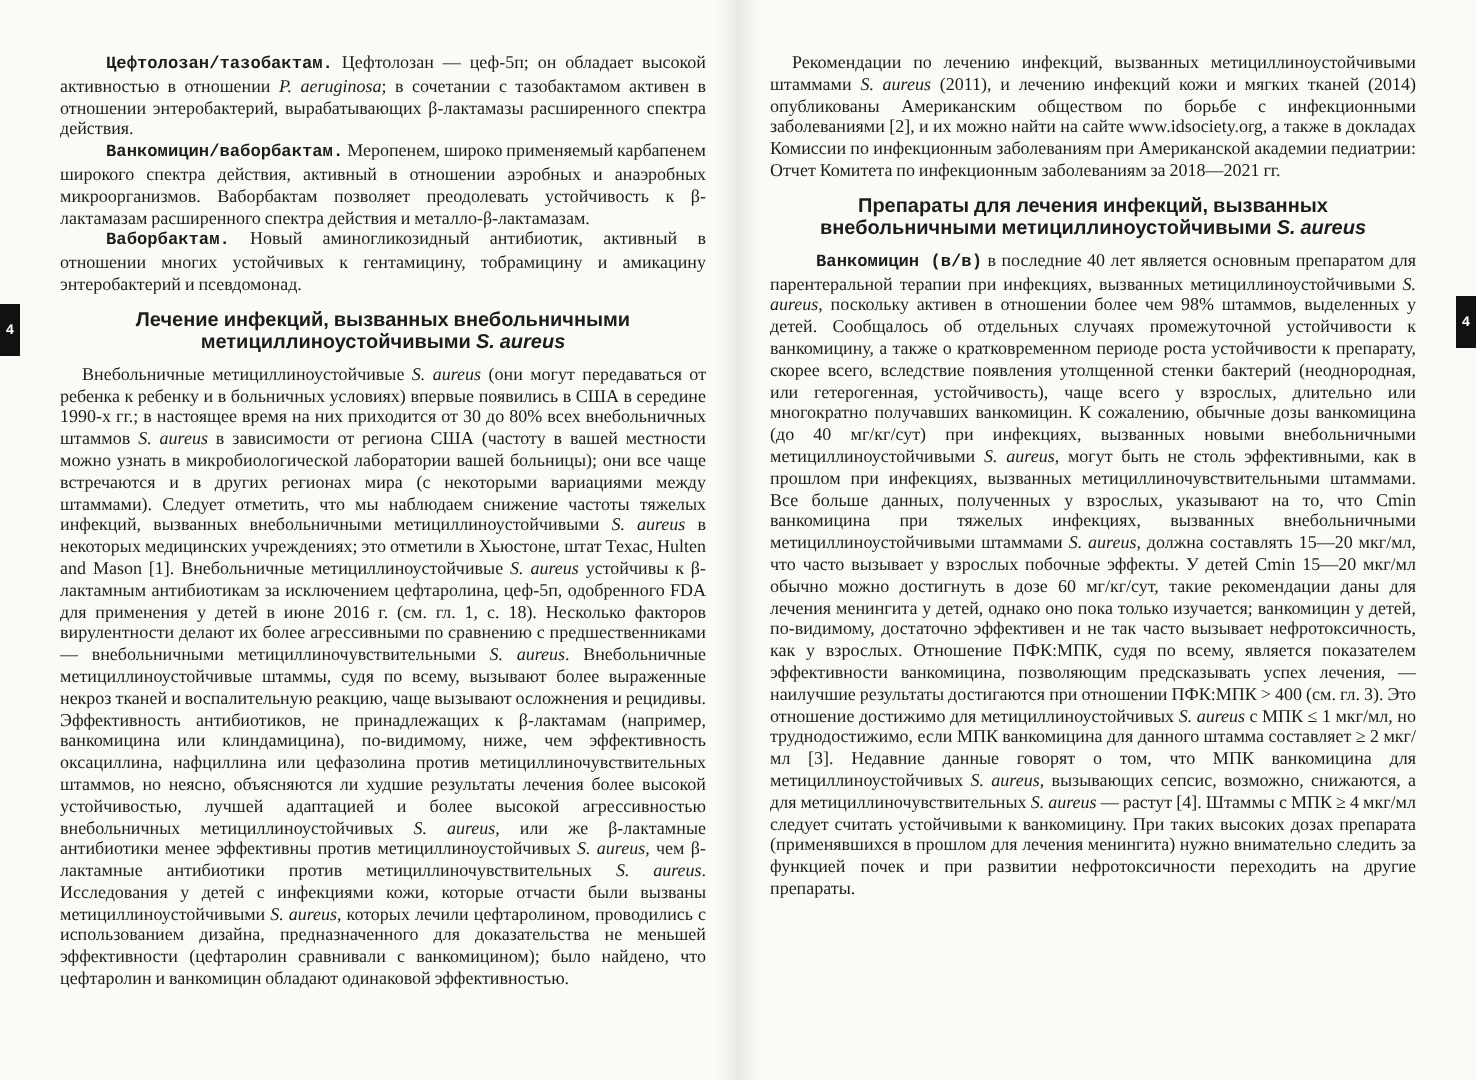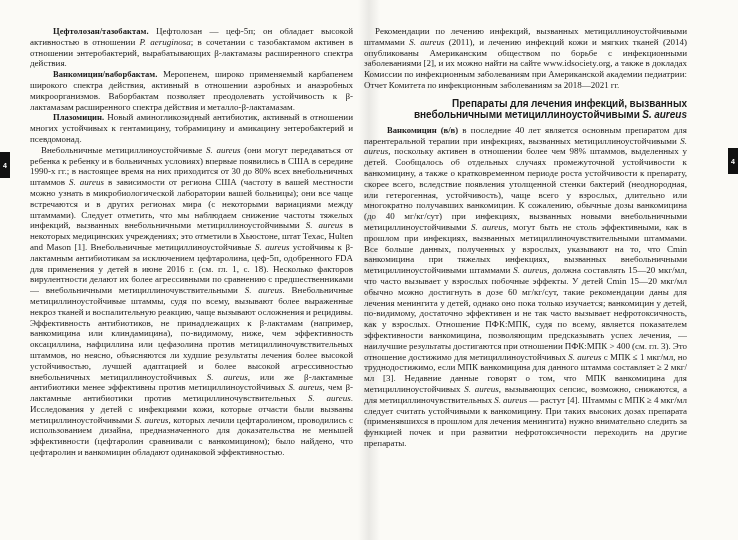--- a/index.html
+++ b/index.html
@@ -18,37 +18,37 @@
   .spread{position:relative;width:738px;height:540px;background:var(--page-bg);}
   .gutter{
     position:absolute;left:358px;top:0;width:22px;height:540px;
     background:linear-gradient(to right, rgba(0,0,0,0) 0%, rgba(0,0,0,0.07) 50%, rgba(0,0,0,0) 100%);
     pointer-events:none;
   }
   .page{
     position:absolute;top:0;height:540px;box-sizing:border-box;overflow:hidden;
   }
   .page-left{left:30px;width:323px;}
-  .page-right{left:364px;width:323px;}
+  .page-right{left:385px;width:323px;}
   .page-body{
     position:absolute;top:26px;left:0;right:0;bottom:4px;overflow:hidden;
     text-align:justify;
     font-size:9px;line-height:10.8px;
     hyphens:auto;-webkit-hyphens:auto;
     word-spacing:-0.3px;
   }
   .para{margin:0;text-indent:11px;}
   .para .lead{
-    font-family:Liberation Serif, serif;
+    font-family:Liberation Mono, monospace;
     font-weight:bold;font-size:8.6px;padding-left:12px;
   }
   .heading{
     font-family:"Liberation Sans", sans-serif;
     font-weight:bold;font-size:10px;line-height:11.5px;
-    margin:7px 0 4px 0;text-align:right;text-indent:0;
+    margin:7px 0 4px 0;text-align:center;text-indent:0;
   }
   .tab{
     position:absolute;width:10px;height:26px;
     background:var(--tab-bg);color:var(--tab-text);
     display:flex;align-items:center;justify-content:center;
     font-family:"Liberation Sans", sans-serif;font-weight:bold;font-size:7px;
   }
   .tab-left{left:0;top:152px;}
   .tab-right{right:0;top:148px;}
   i{font-style:italic;}
@@ -57,21 +57,22 @@
 <body>
 
 <div class="spread">
   <div class="gutter"></div>
 
   <div class="page page-left">
 
     <div class="page-body">
         <p class="para"><b class="lead">Цефтолозан/тазобактам.</b> Цефтолозан — цеф-5п; он обладает высокой активностью в отношении <i>P. aeruginosa</i>; в сочетании с тазобактамом активен в отношении энтеробактерий, вырабатывающих β-лактамазы расширенного спектра действия.</p>
         <p class="para"><b class="lead">Ванкомицин/ваборбактам.</b> Меропенем, широко применяемый карбапенем широкого спектра действия, активный в отношении аэробных и анаэробных микроорганизмов. Ваборбактам позволяет преодолевать устойчивость к β-лактамазам расширенного спектра действия и металло-β-лактамазам.</p>
-        <p class="para"><b class="lead">Плазомицин.</b> Новый аминогликозидный антибиотик, активный в отношении многих устойчивых к гентамицину, тобрамицину и амикацину энтеробактерий и псевдомонад.</p>
+        <p class="para"><b class="lead">Ваборбактам.</b> Новый аминогликозидный антибиотик, активный в отношении многих устойчивых к гентамицину, тобрамицину и амикацину энтеробактерий и псевдомонад.</p>
+        <h2 class="heading">Лечение инфекций, вызванных внебольничными метициллиноустойчивыми <i>S. aureus</i></h2>
         <p class="para">Внебольничные метициллиноустойчивые <i>S. aureus</i> (они могут передаваться от ребенка к ребенку и в больничных условиях) впервые появились в США в середине 1990-х гг.; в настоящее время на них приходится от 30 до 80% всех внебольничных штаммов <i>S. aureus</i> в зависимости от региона США (частоту в вашей местности можно узнать в микробиологической лаборатории вашей больницы); они все чаще встречаются и в других регионах мира (с некоторыми вариациями между штаммами). Следует отметить, что мы наблюдаем снижение частоты тяжелых инфекций, вызванных внебольничными метициллиноустойчивыми <i>S. aureus</i> в некоторых медицинских учреждениях; это отметили в Хьюстоне, штат Техас, Hulten and Mason [1]. Внебольничные метициллиноустойчивые <i>S. aureus</i> устойчивы к β-лактамным антибиотикам за исключением цефтаролина, цеф-5п, одобренного FDA для применения у детей в июне 2016 г. (см. гл. 1, с. 18). Несколько факторов вирулентности делают их более агрессивными по сравнению с предшественниками — внебольничными метициллиночувствительными <i>S. aureus</i>. Внебольничные метициллиноустойчивые штаммы, судя по всему, вызывают более выраженные некроз тканей и воспалительную реакцию, чаще вызывают осложнения и рецидивы. Эффективность антибиотиков, не принадлежащих к β-лактамам (например, ванкомицина или клиндамицина), по-видимому, ниже, чем эффективность оксациллина, нафциллина или цефазолина против метициллиночувствительных штаммов, но неясно, объясняются ли худшие результаты лечения более высокой устойчивостью, лучшей адаптацией и более высокой агрессивностью внебольничных метициллиноустойчивых <i>S. aureus</i>, или же β-лактамные антибиотики менее эффективны против метициллиноустойчивых <i>S. aureus</i>, чем β-лактамные антибиотики против метициллиночувствительных <i>S. aureus</i>. Исследования у детей с инфекциями кожи, которые отчасти были вызваны метициллиноустойчивыми <i>S. aureus</i>, которых лечили цефтаролином, проводились с использованием дизайна, предназначенного для доказательства не меньшей эффективности (цефтаролин сравнивали с ванкомицином); было найдено, что цефтаролин и ванкомицин обладают одинаковой эффективностью.</p>
       </div>
   </div>
 
   <div class="page page-right">
 
     <div class="page-body">
         <p class="para">Рекомендации по лечению инфекций, вызванных метициллиноустойчивыми штаммами <i>S. aureus</i> (2011), и лечению инфекций кожи и мягких тканей (2014) опубликованы Американским обществом по борьбе с инфекционными заболеваниями [2], и их можно найти на сайте www.idsociety.org, а также в докладах Комиссии по инфекционным заболеваниям при Американской академии педиатрии: Отчет Комитета по инфекционным заболеваниям за 2018—2021 гг.</p>
         <h2 class="heading">Препараты для лечения инфекций, вызванных внебольничными метициллиноустойчивыми <i>S. aureus</i></h2>
         <p class="para"><b class="lead">Ванкомицин (в/в)</b> в последние 40 лет является основным препаратом для парентеральной терапии при инфекциях, вызванных метициллиноустойчивыми <i>S. aureus</i>, поскольку активен в отношении более чем 98% штаммов, выделенных у детей. Сообщалось об отдельных случаях промежуточной устойчивости к ванкомицину, а также о кратковременном периоде роста устойчивости к препарату, скорее всего, вследствие появления утолщенной стенки бактерий (неоднородная, или гетерогенная, устойчивость), чаще всего у взрослых, длительно или многократно получавших ванкомицин. К сожалению, обычные дозы ванкомицина (до 40 мг/кг/сут) при инфекциях, вызванных новыми внебольничными метициллиноустойчивыми <i>S. aureus</i>, могут быть не столь эффективными, как в прошлом при инфекциях, вызванных метициллиночувствительными штаммами. Все больше данных, полученных у взрослых, указывают на то, что Сmin ванкомицина при тяжелых инфекциях, вызванных внебольничными метициллиноустойчивыми штаммами <i>S. aureus</i>, должна составлять 15—20 мкг/мл, что часто вызывает у взрослых побочные эффекты. У детей Сmin 15—20 мкг/мл обычно можно достигнуть в дозе 60 мг/кг/сут, такие рекомендации даны для лечения менингита у детей, однако оно пока только изучается; ванкомицин у детей, по-видимому, достаточно эффективен и не так часто вызывает нефротоксичность, как у взрослых. Отношение ПФК:МПК, судя по всему, является показателем эффективности ванкомицина, позволяющим предсказывать успех лечения, — наилучшие результаты достигаются при отношении ПФК:МПК &gt; 400 (см. гл. 3). Это отношение достижимо для метициллиноустойчивых <i>S. aureus</i> с МПК ≤ 1 мкг/мл, но труднодостижимо, если МПК ванкомицина для данного штамма составляет ≥ 2 мкг/мл [3]. Недавние данные говорят о том, что МПК ванкомицина для метициллиноустойчивых <i>S. aureus</i>, вызывающих сепсис, возможно, снижаются, а для метициллиночувствительных <i>S. aureus</i> — растут [4]. Штаммы с МПК ≥ 4 мкг/мл следует считать устойчивыми к ванкомицину. При таких высоких дозах препарата (применявшихся в прошлом для лечения менингита) нужно внимательно следить за функцией почек и при развитии нефротоксичности переходить на другие препараты.</p>

